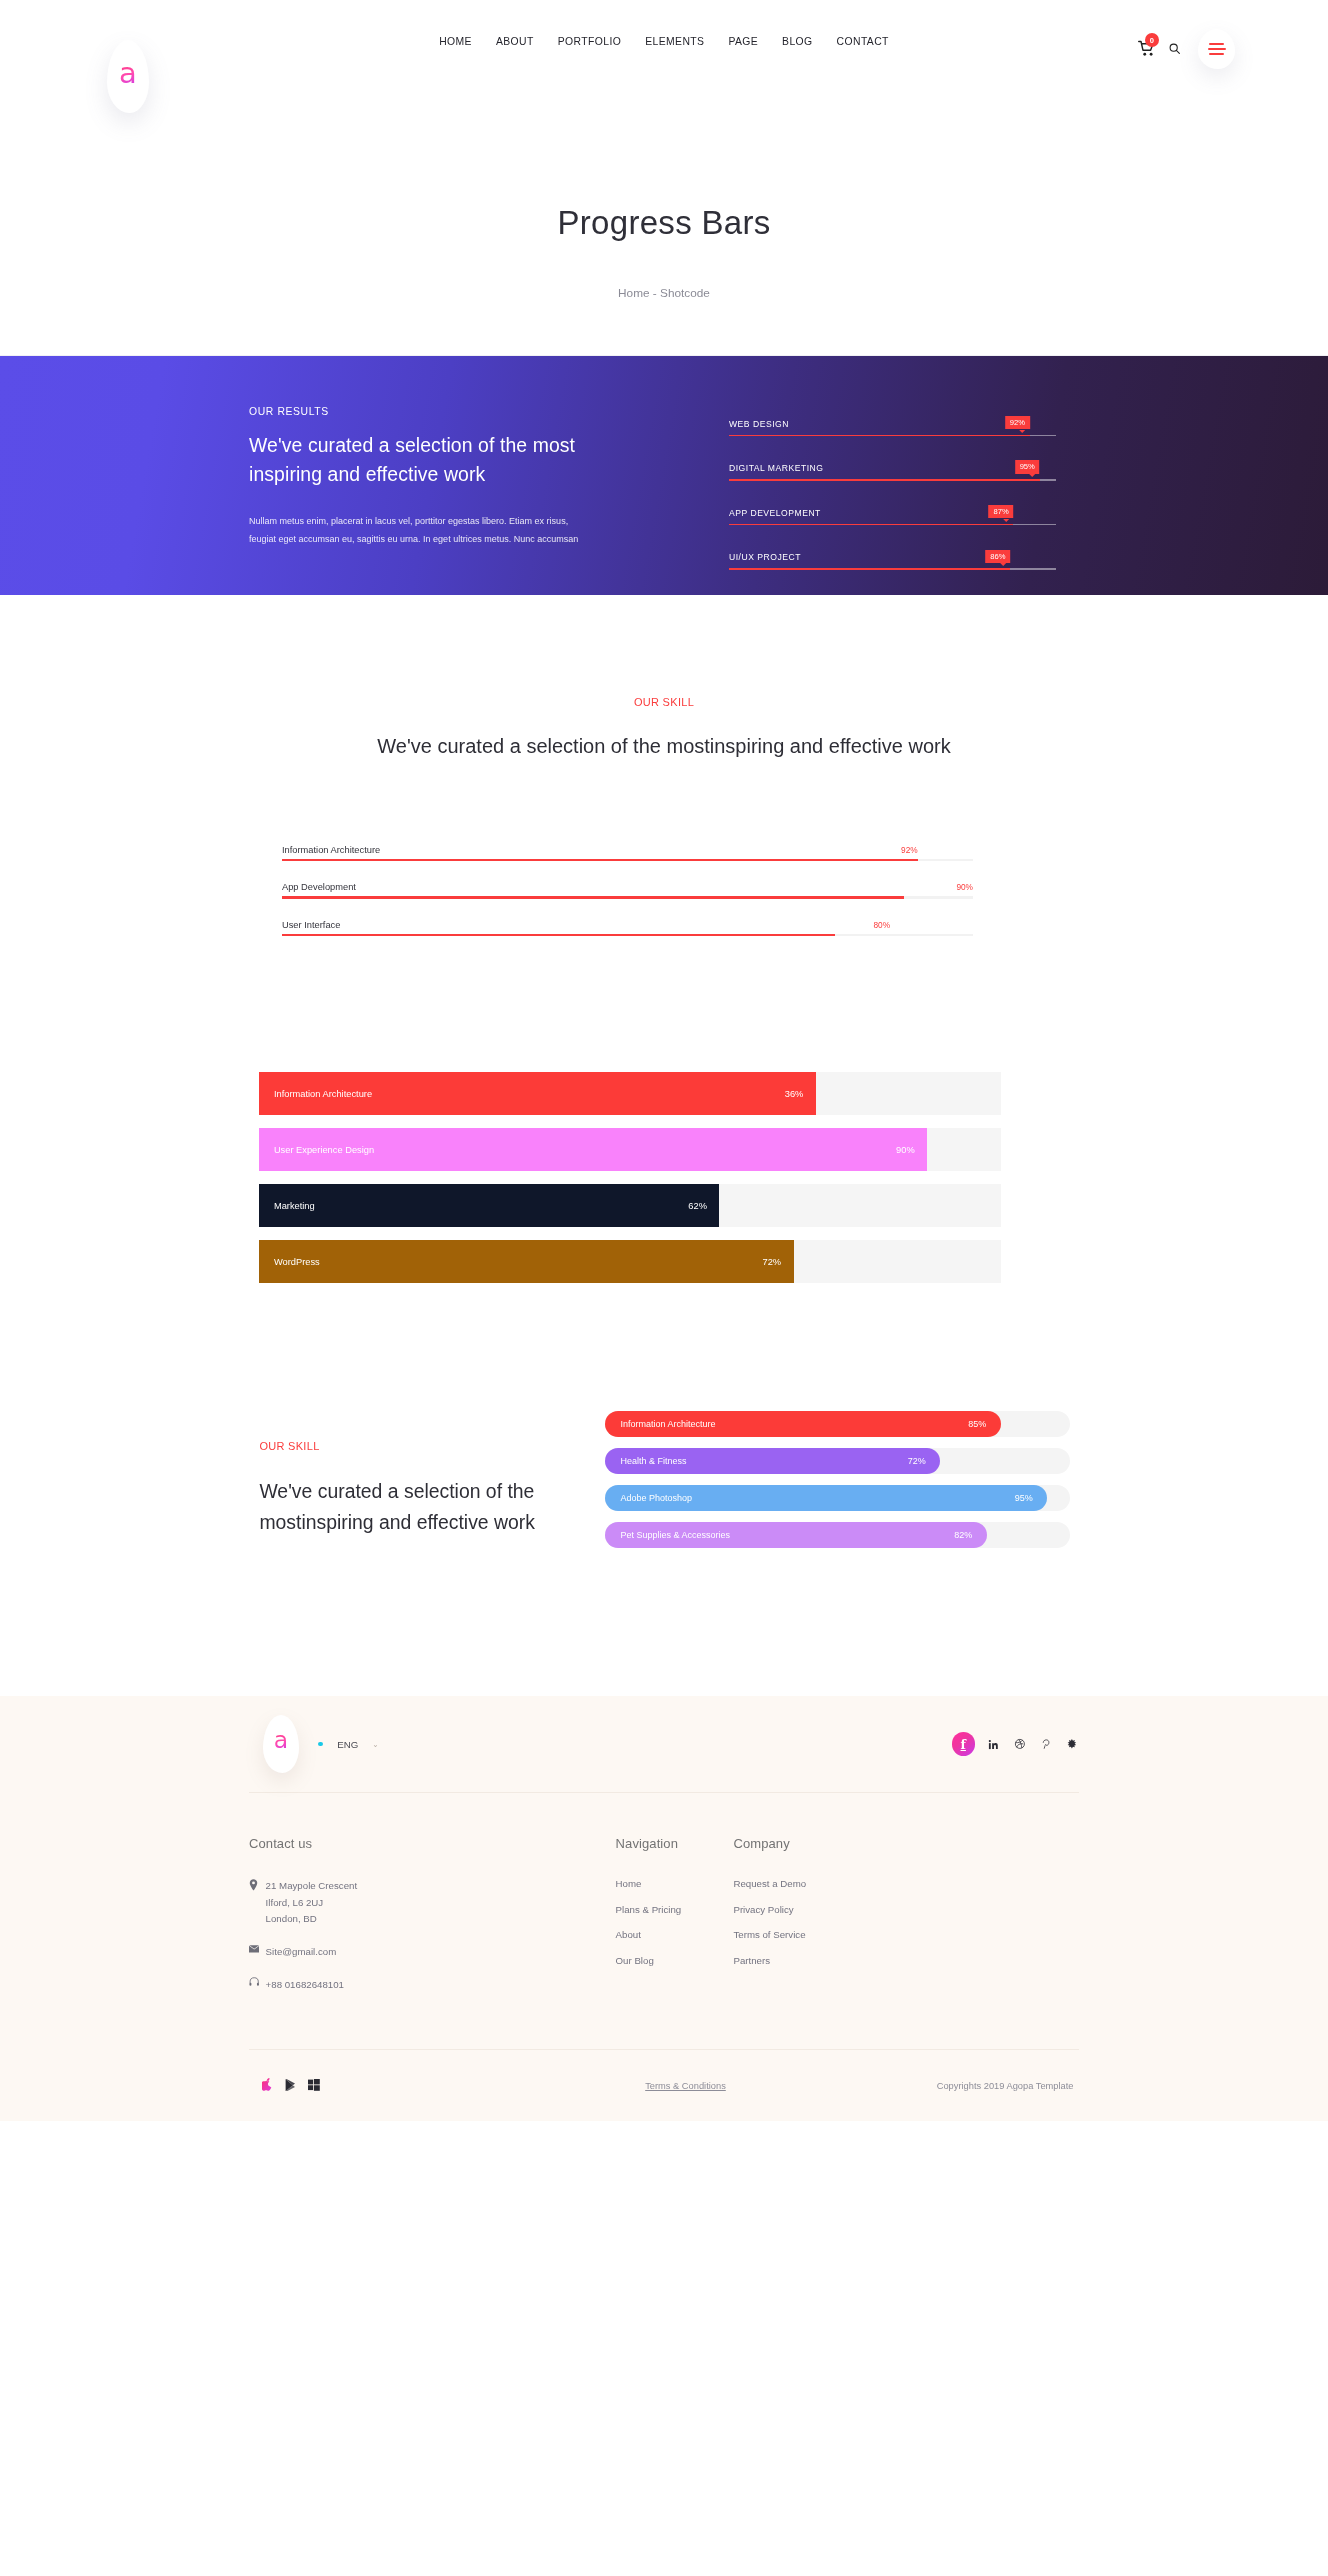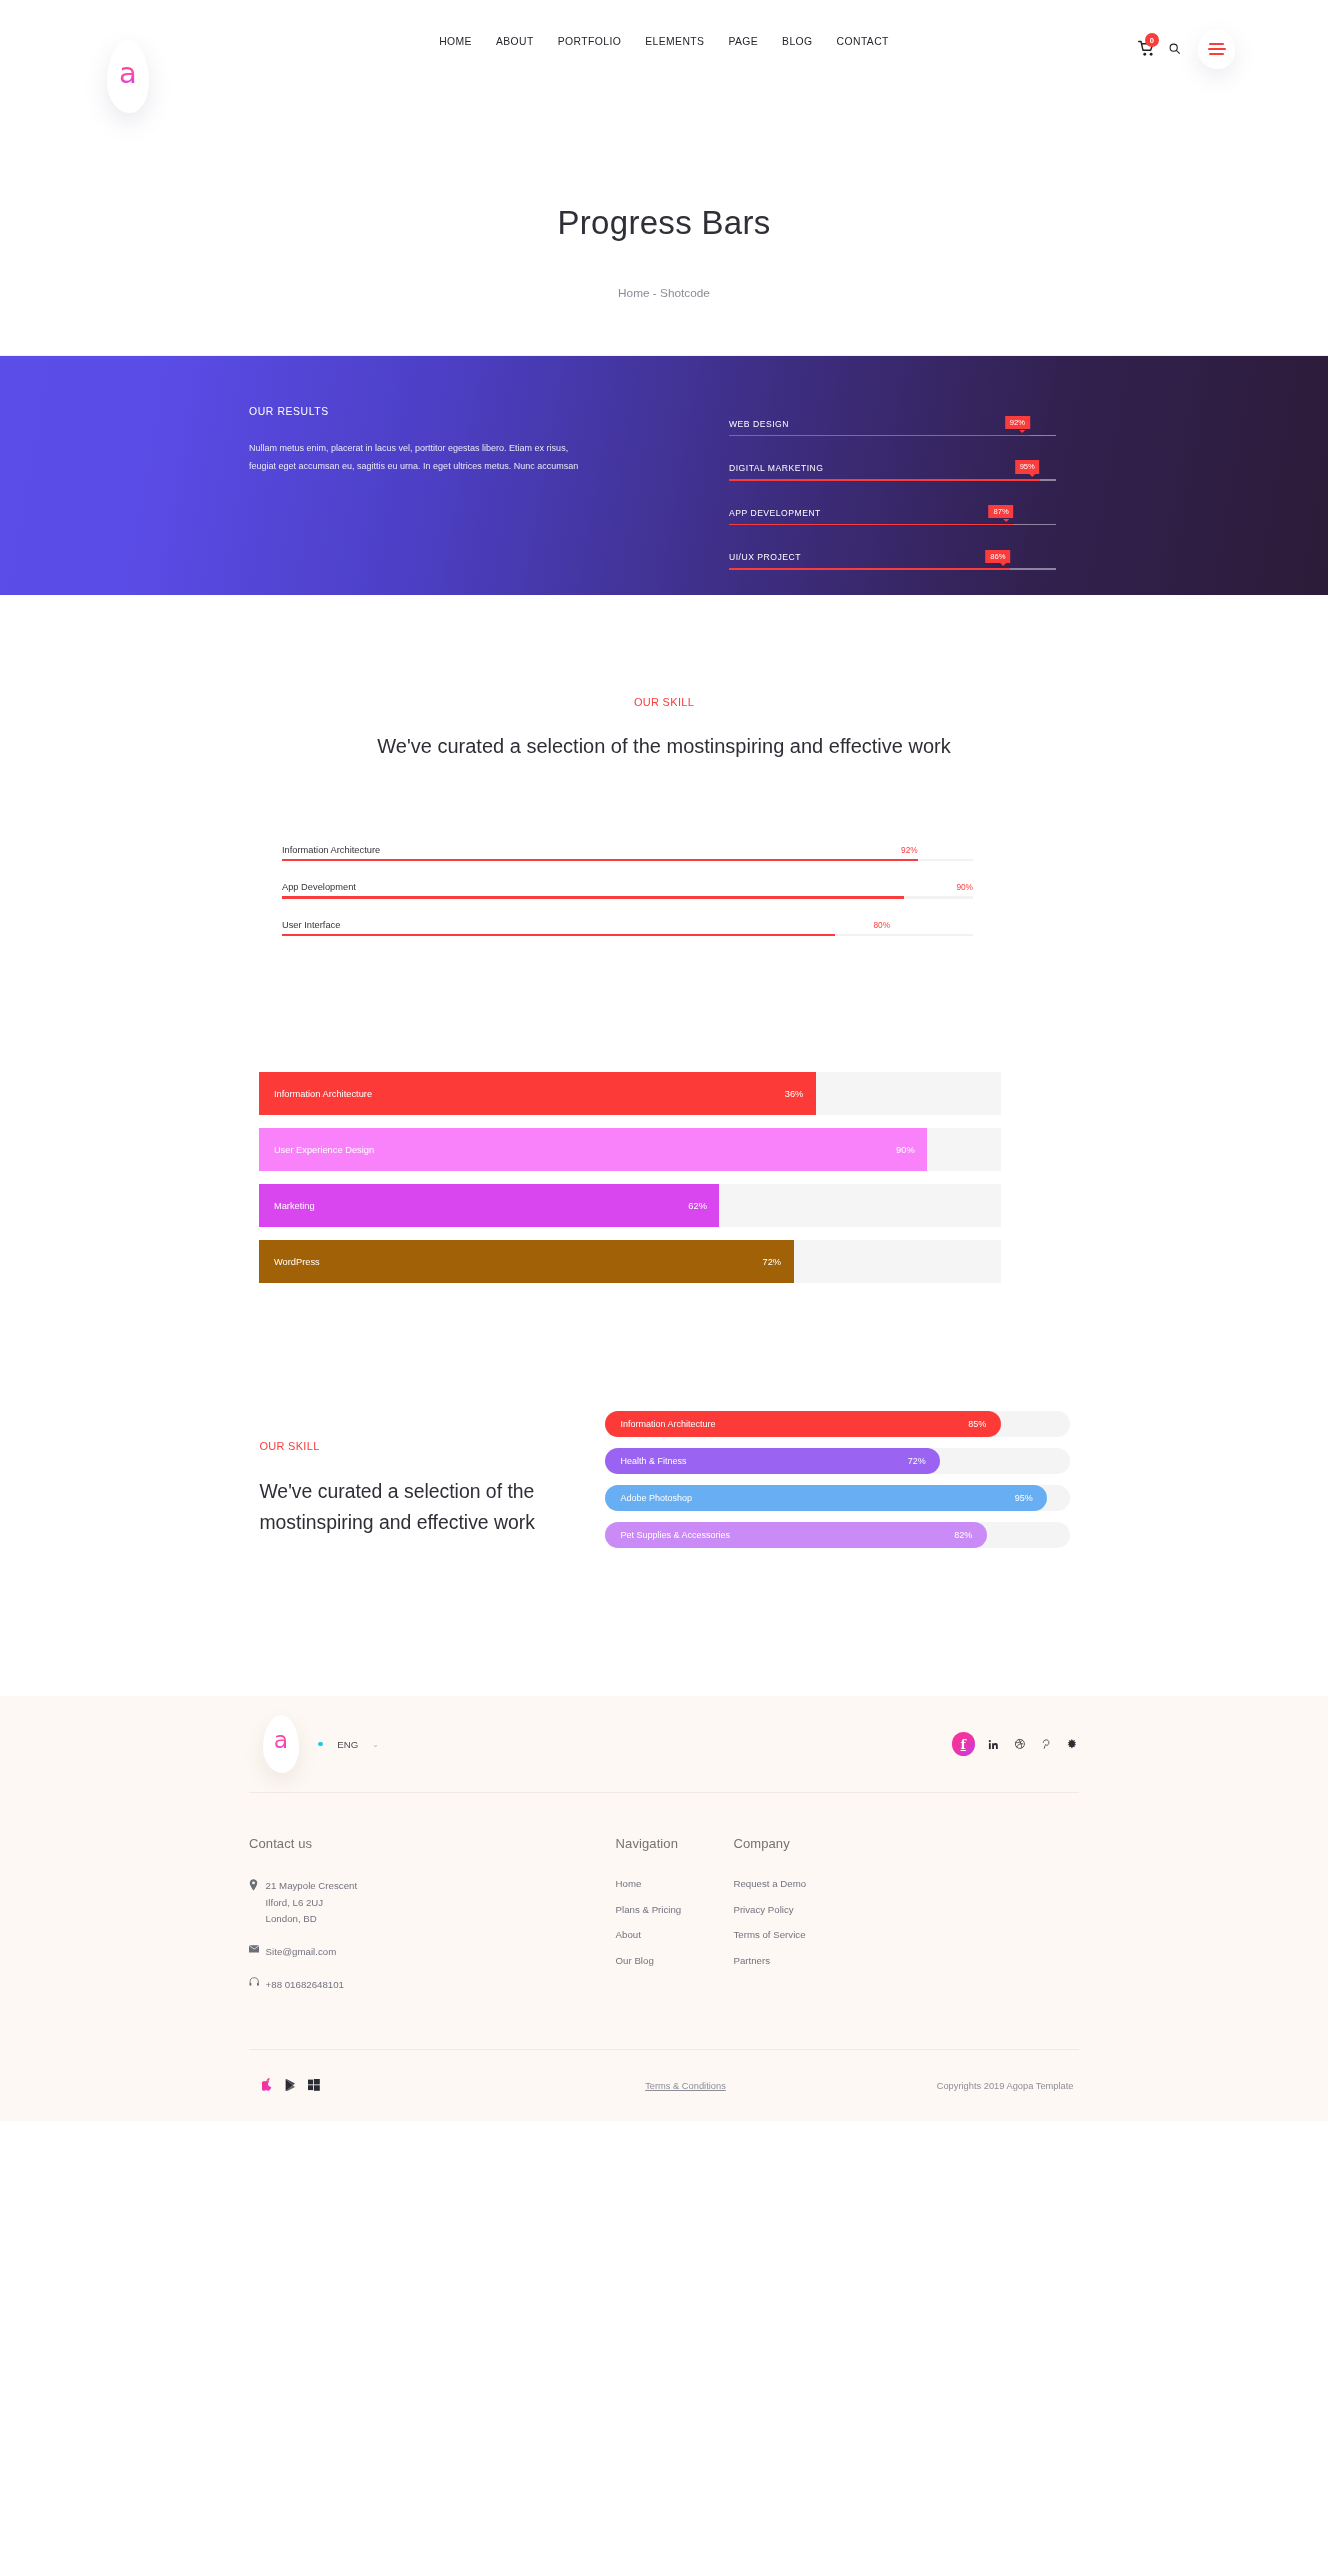--- a/index.html
+++ b/index.html
@@ -442,20 +442,21 @@
 
 <section class="title-band">
   <h1 class="page-title">Progress Bars</h1>
   <div class="breadcrumb">Home - Shotcode</div>
 </section>
 
 <section class="results-section">
   <div class="results-inner">
     <div class="results-left">
       <div class="results-eyebrow">OUR RESULTS</div>
+      <div class="results-heading">We've curated a selection of the most inspiring and effective work</div>
       <div class="results-body">Nullam metus enim, placerat in lacus vel, porttitor egestas libero. Etiam ex risus, feugiat eget accumsan eu, sagittis eu urna. In eget ultrices metus. Nunc accumsan</div>
     </div>
 
     <div class="results-right">
       <div class="gbar">
         <div class="gbar-label">WEB DESIGN</div>
         <div class="gbar-track">
           <div class="gbar-fill" style="width:92%"></div>
           <div class="gbar-tip" style="left:92%">92%</div>
         </div>
@@ -527,21 +528,21 @@
       <span>36%</span>
     </div>
   </div>
   <div class="bbar">
     <div class="bbar-fill" style="width:90%;background:#f982fb">
       <span>User Experience Design</span>
       <span>90%</span>
     </div>
   </div>
   <div class="bbar">
-    <div class="bbar-fill" style="width:62%;background:#d946ef">
+    <div class="bbar-fill" style="width:62%;background:#0f172a">
       <span>Marketing</span>
       <span>62%</span>
     </div>
   </div>
   <div class="bbar">
     <div class="bbar-fill" style="width:72%;background:#a16207">
       <span>WordPress</span>
       <span>72%</span>
     </div>
   </div>

